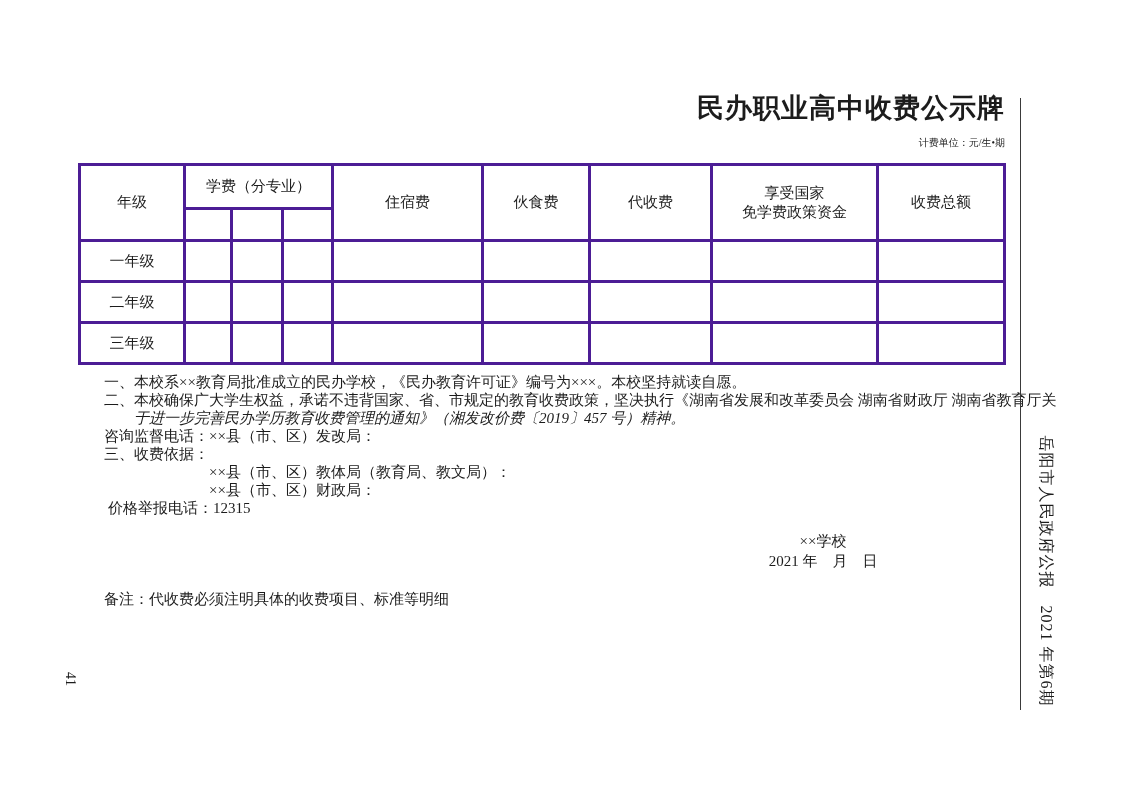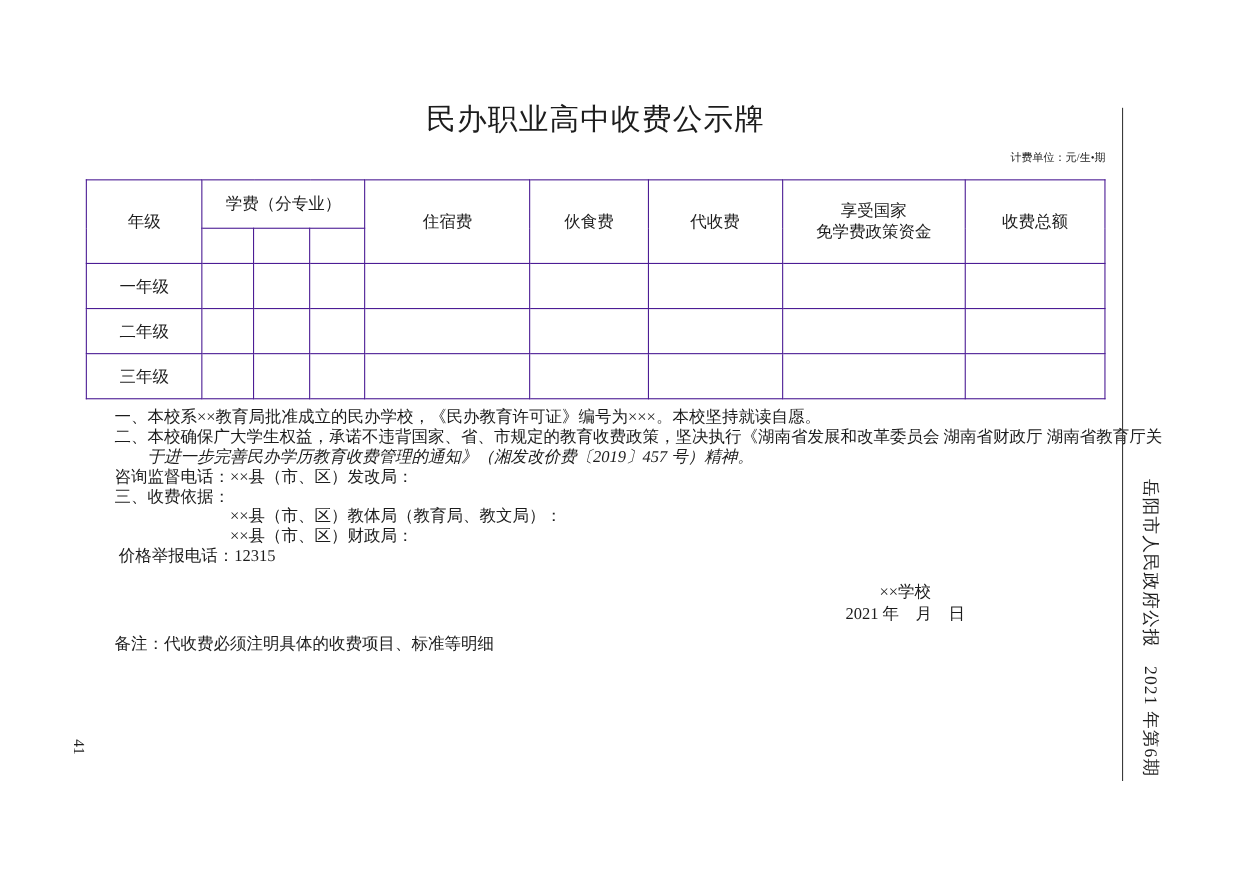--- a/index.html
+++ b/index.html
@@ -6,41 +6,41 @@
   body {
     width:1122px; height:793px;
     background:#ffffff;
     font-family:"Liberation Serif","DejaVu Serif",serif;
     color:#1c1c1c;
     position:relative;
     overflow:hidden;
   }
   .content { position:absolute; left:78px; top:0; width:927px; }
   .doc-title {
-    text-align:center;
+    text-align:right;
     font-size:27px;
-    font-weight:normal;
+    font-weight:bold;
     margin:90px 0 0 0;
     letter-spacing:1px;
     font-family:"Liberation Serif","DejaVu Serif",serif;
   }
   .unit-note {
     text-align:right;
     font-size:10px;
     margin-top:10px;
     height:20px;
   }
   table.fee-table {
     border-collapse:collapse;
     table-layout:fixed;
     width:927px;
     margin-top:7px;
   }
   .fee-table td, .fee-table th {
-    border:1px solid #4c1d95;
+    border:3px solid #4c1d95;
     font-size:15px;
     font-weight:normal;
     text-align:center;
     vertical-align:middle;
     padding:0;
     overflow:hidden;
   }
   tr.hrow1 { height:44px; }
   tr.hrow2 { height:32px; }
   tr.drow  { height:41px; }
@@ -55,21 +55,21 @@
   .phone-cont   { margin-left:131px; white-space:nowrap; }
   .report-line  { margin-left:30px; white-space:nowrap; }
   .signature {
     margin:14px 0 0 620px;
     width:250px;
     text-align:center;
     font-size:15px;
     line-height:20px;
   }
   .remark {
-    margin-top:7px;
+    margin-top:19px;
     margin-left:26px;
     font-size:15px;
     white-space:nowrap;
   }
   .side-rule {
     position:absolute;
     left:1020px; top:98px;
     width:1px; height:612px;
     background:#3a3a3a;
   }

